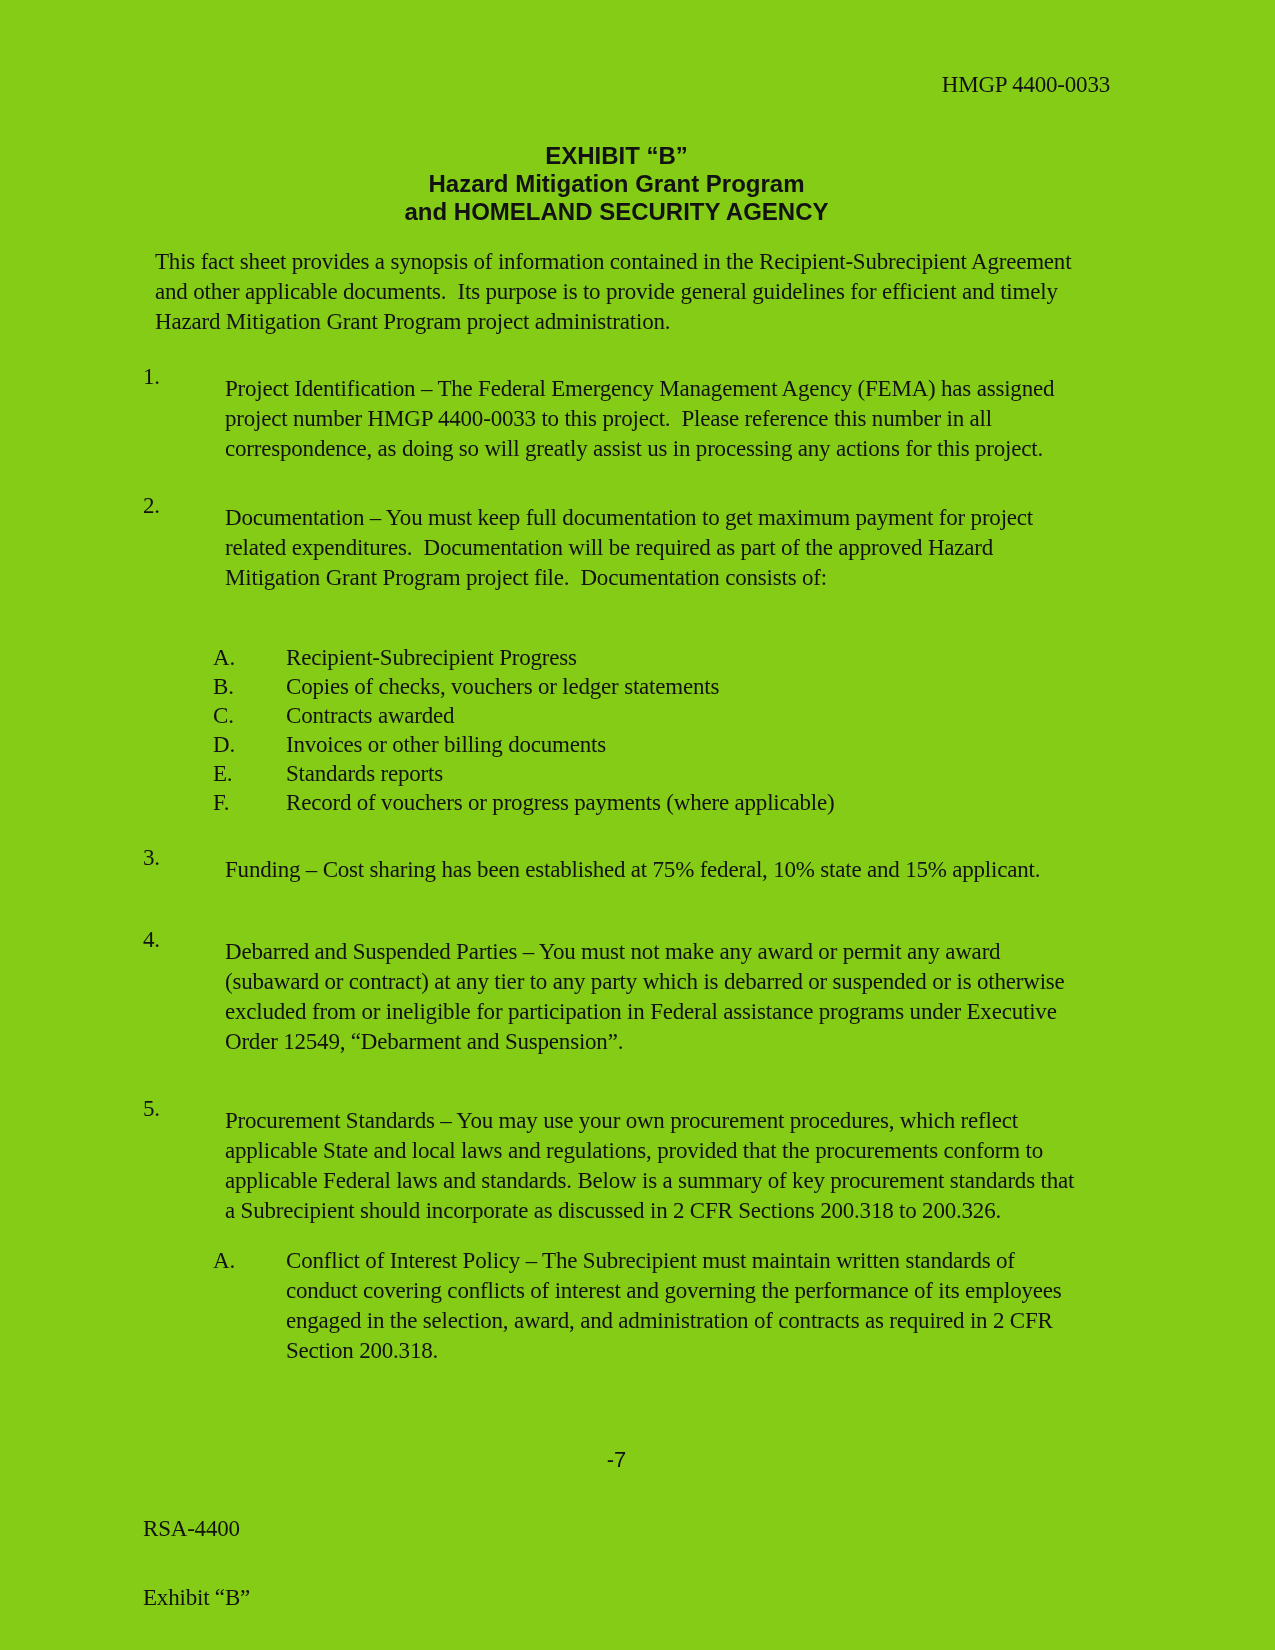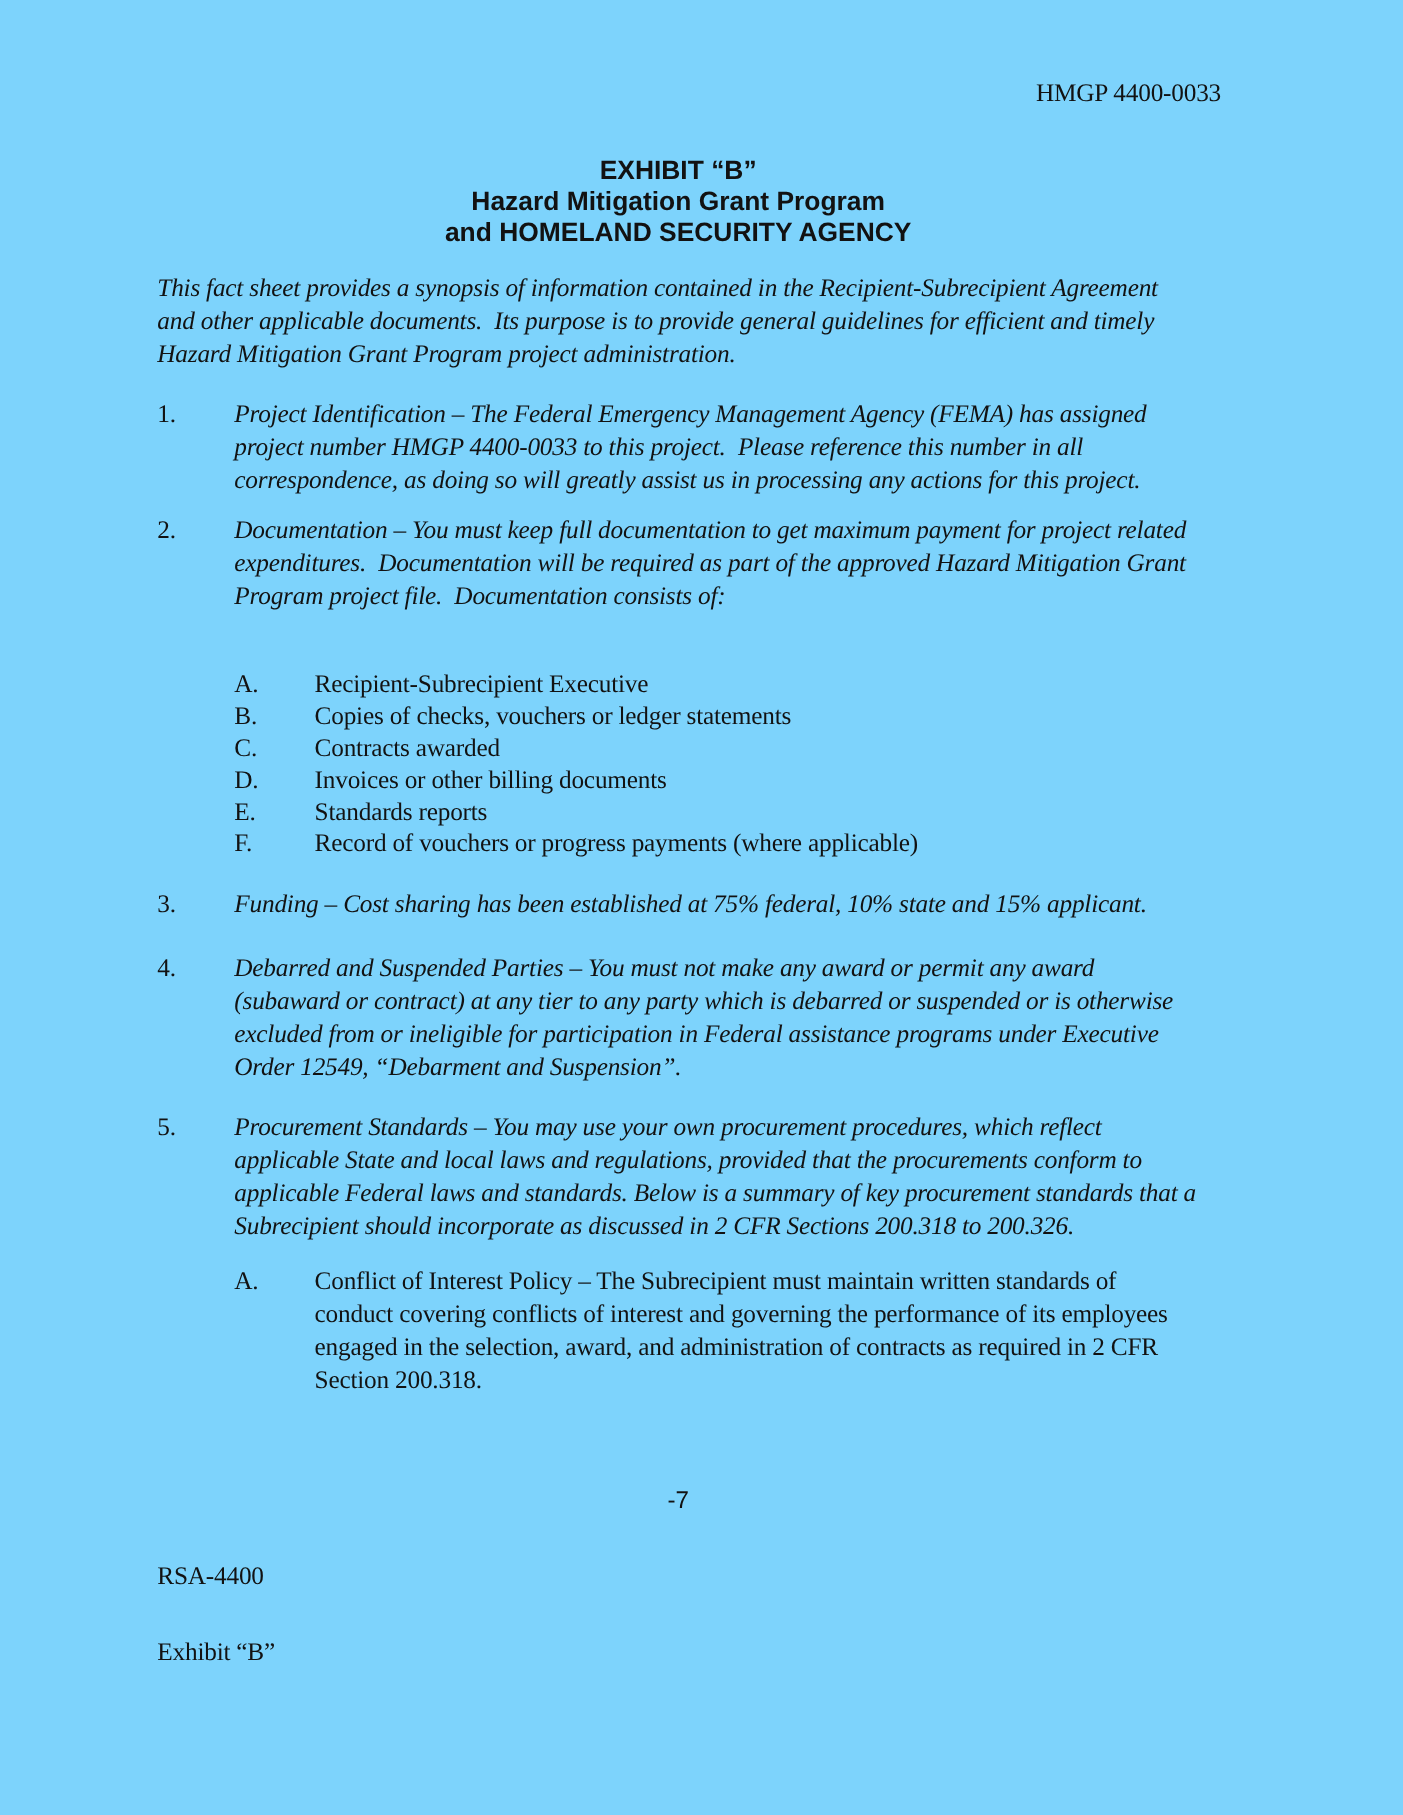--- a/index.html
+++ b/index.html
@@ -4,21 +4,21 @@
 <style>
   html, body {
     margin: 0;
     padding: 0;
     background: #ffffff;
   }
   .page {
     position: relative;
     width: 1275px;
     height: 1650px;
-    background: #7dd3fc;
+    background: #84cc16;
     color: #121212;
     font-family: "Liberation Serif", serif;
     letter-spacing: -0.2px;
     overflow: hidden;
     box-sizing: border-box;
   }
   .doc-number {
     padding-top: 72px;
     padding-right: 165px;
     text-align: right;
@@ -35,21 +35,21 @@
     font-size: 24px;
     line-height: 28px;
     letter-spacing: 0;
   }
   .content {
     margin-left: 143px;
     width: 947px;
     font-size: 23px;
     line-height: 30px;
   }
-  p { margin: 0; white-space: pre-wrap; font-style: italic; }
+  p { margin: 12px; white-space: pre-wrap; }
   .intro { margin-top: 21px; }
   .item { display: flex; }
   .item-num { width: 70px; flex-shrink: 0; }
   .item-body { flex: 1; }
   .gap-25 { margin-top: 25px; }
   .gap-15 { margin-top: 15px; }
   .gap-28 { margin-top: 28px; }
   .gap-26 { margin-top: 26px; }
   .sublist-2 { margin-top: 50px; }
   .sublist-5 { margin-top: 20px; }
@@ -97,21 +97,21 @@
       </div>
     </div>
 
     <div class="item gap-15">
       <div class="item-num">2.</div>
       <div class="item-body">
         <p>Documentation – You must keep full documentation to get maximum payment for project related expenditures.  Documentation will be required as part of the approved Hazard Mitigation Grant Program project file.  Documentation consists of:</p>
         <div class="sublist-2">
           <div class="subitem">
             <div class="sub-letter">A.</div>
-            <div class="sub-text">Recipient-Subrecipient Executive</div>
+            <div class="sub-text">Recipient-Subrecipient Progress</div>
           </div>
           <div class="subitem">
             <div class="sub-letter">B.</div>
             <div class="sub-text">Copies of checks, vouchers or ledger statements</div>
           </div>
           <div class="subitem">
             <div class="sub-letter">C.</div>
             <div class="sub-text">Contracts awarded</div>
           </div>
           <div class="subitem">

